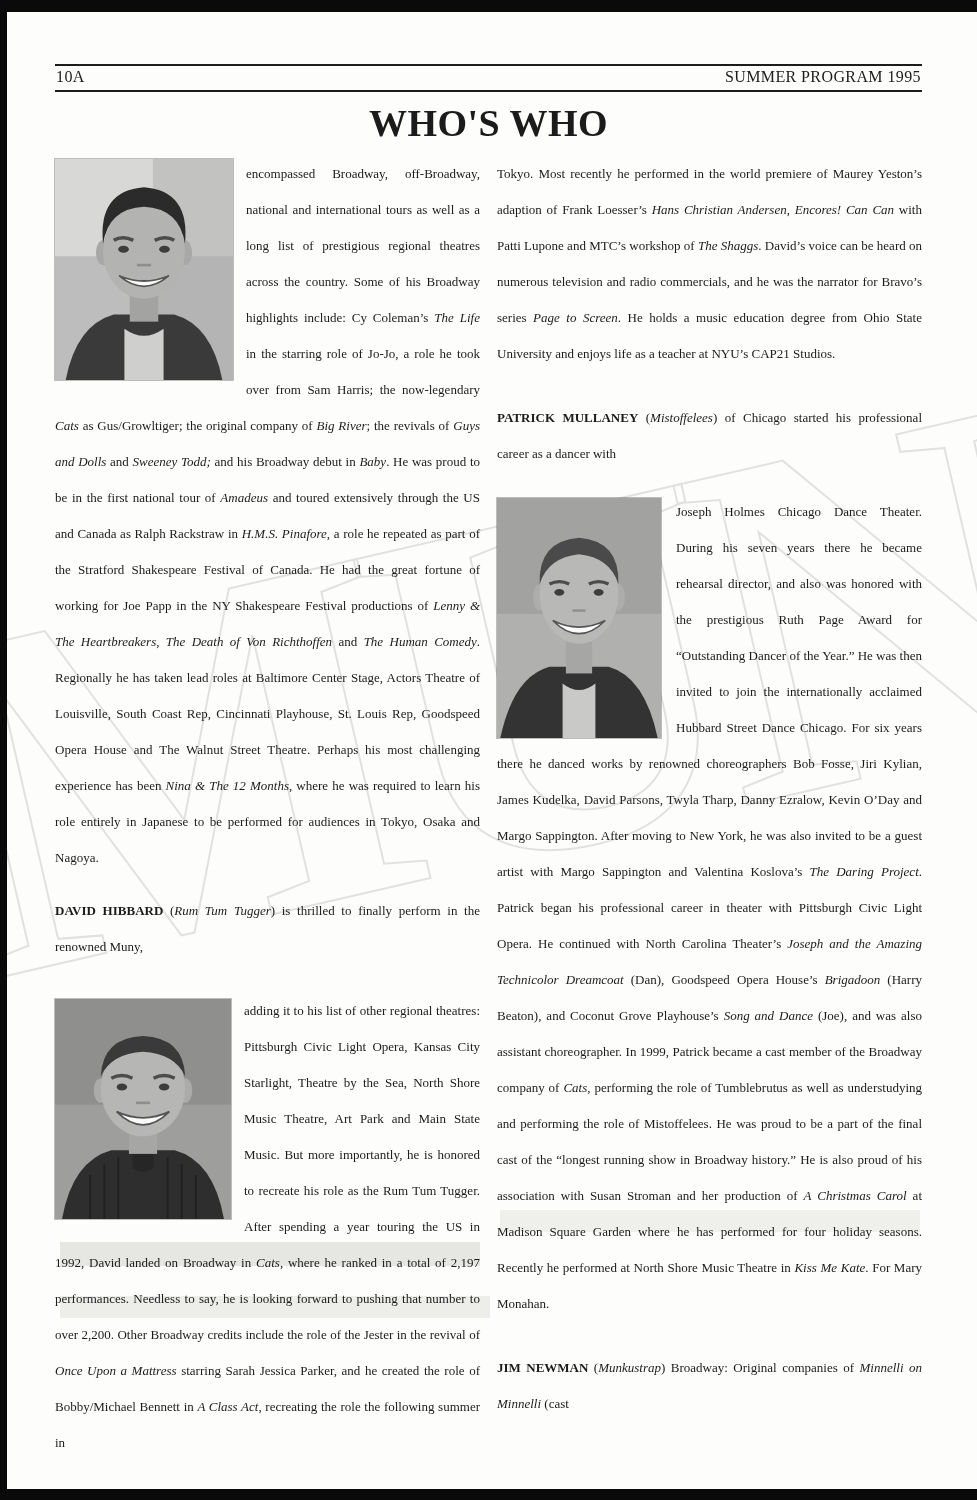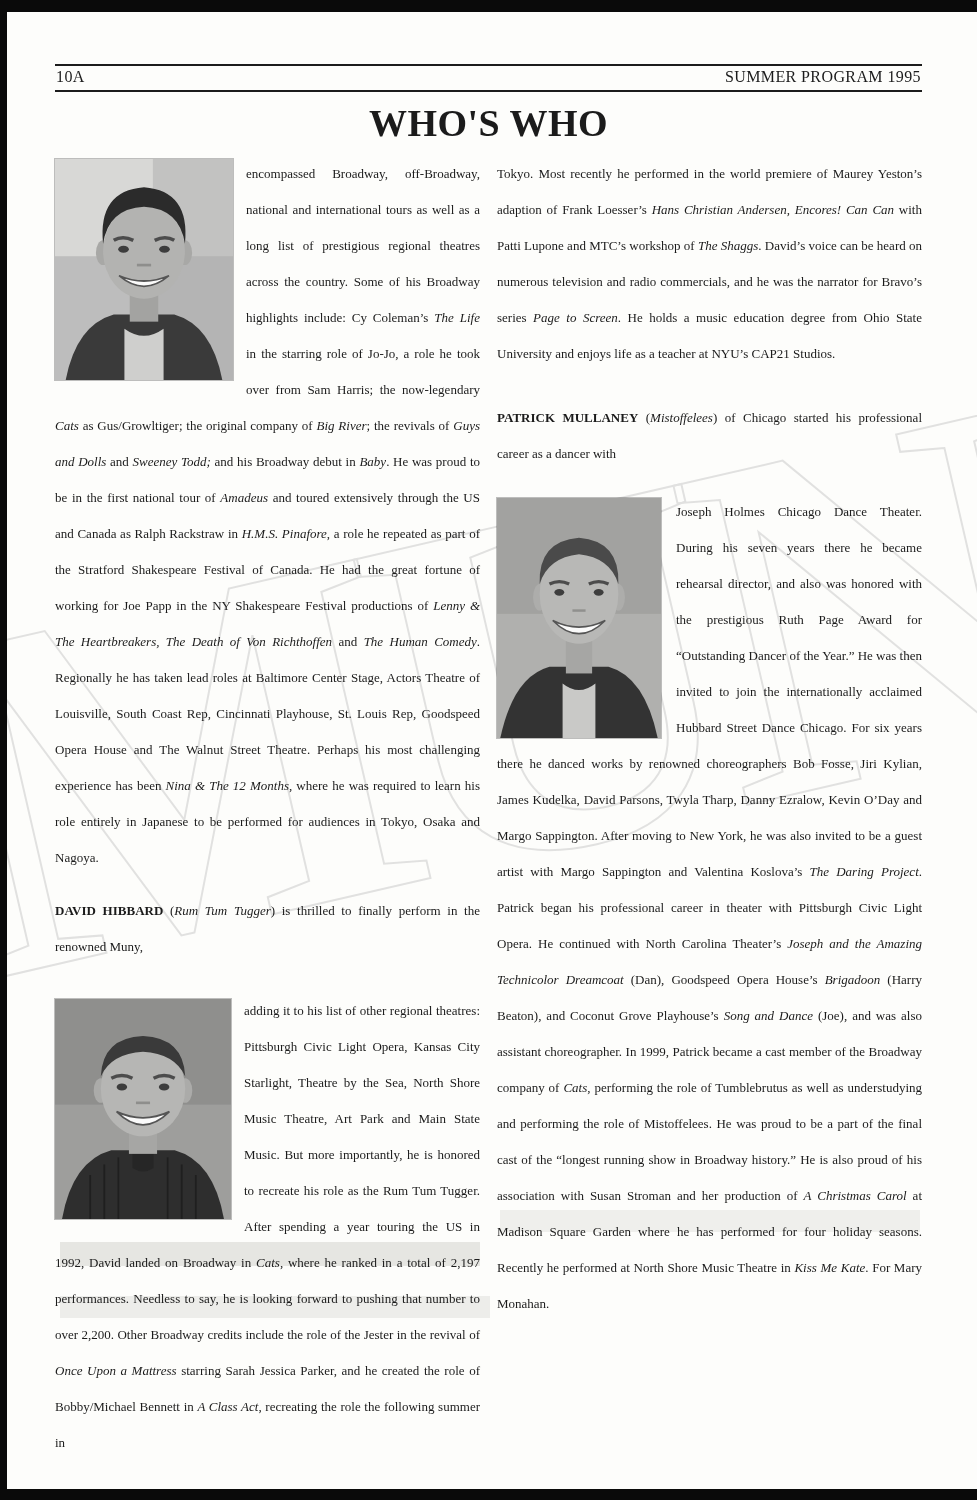--- a/index.html
+++ b/index.html
@@ -166,16 +166,19 @@
             <path d="M56 52 Q62 49 68 52" stroke="#4c4c4c" stroke-width="2" fill="none"></path>
             <ellipse cx="38" cy="57" rx="3" ry="2" fill="#3d3d3d"></ellipse>
             <ellipse cx="62" cy="57" rx="3" ry="2" fill="#3d3d3d"></ellipse>
             <path d="M46 68 L54 68" stroke="#90908e" stroke-width="1.5"></path>
             <path d="M34 74 Q50 90 66 74 Q50 82 34 74 Z" fill="#fafafa" stroke="#555" stroke-width="1"></path>
           </svg>
         </span>
         <span><span>Joseph Holmes Chicago Dance Theater. During his seven years there he became rehearsal director, and also was honored with the prestigious Ruth Page Award for “Outstanding Dancer of the Year.” He was then invited to join the internationally acclaimed Hubbard Street Dance Chicago. For six years there he danced works by renowned choreographers Bob Fosse, Jiri Kylian, James Kudelka, David Parsons, Twyla Tharp, Danny Ezralow, Kevin O’Day and Margo Sappington. After moving to New York, he was also invited to be a guest artist with Margo Sappington and Valentina Koslova’s </span><span class="it">The Daring Project</span><span>. Patrick began his professional career in theater with Pittsburgh Civic Light Opera. He continued with North Carolina Theater’s </span><span class="it">Joseph and the Amazing Technicolor Dreamcoat</span><span> (Dan), Goodspeed Opera House’s </span><span class="it">Brigadoon</span><span> (Harry Beaton), and Coconut Grove Playhouse’s </span><span class="it">Song and Dance</span><span> (Joe), and was also assistant choreographer. In 1999, Patrick became a cast member of the Broadway company of </span><span class="it">Cats</span><span>, performing the role of Tumblebrutus as well as understudying and performing the role of Mistoffelees. He was proud to be a part of the final cast of the “longest running show in Broadway history.” He is also proud of his association with Susan Stroman and her production of </span><span class="it">A Christmas Carol</span><span> at Madison Square Garden where he has performed for four holiday seasons. Recently he performed at North Shore Music Theatre in </span><span class="it">Kiss Me Kate</span><span>. For Mary Monahan.</span></span>
       </p>
 
+      <p class="para gap22">
+        <span><span class="bd">JIM NEWMAN</span><span> (</span><span class="it">Munkustrap</span><span>) Broadway: Original companies of </span><span class="it">Minnelli on Minnelli</span><span> (cast</span></span>
+      </p>
 
     </div>
   </div>
 </div>
 
 </body></html>

